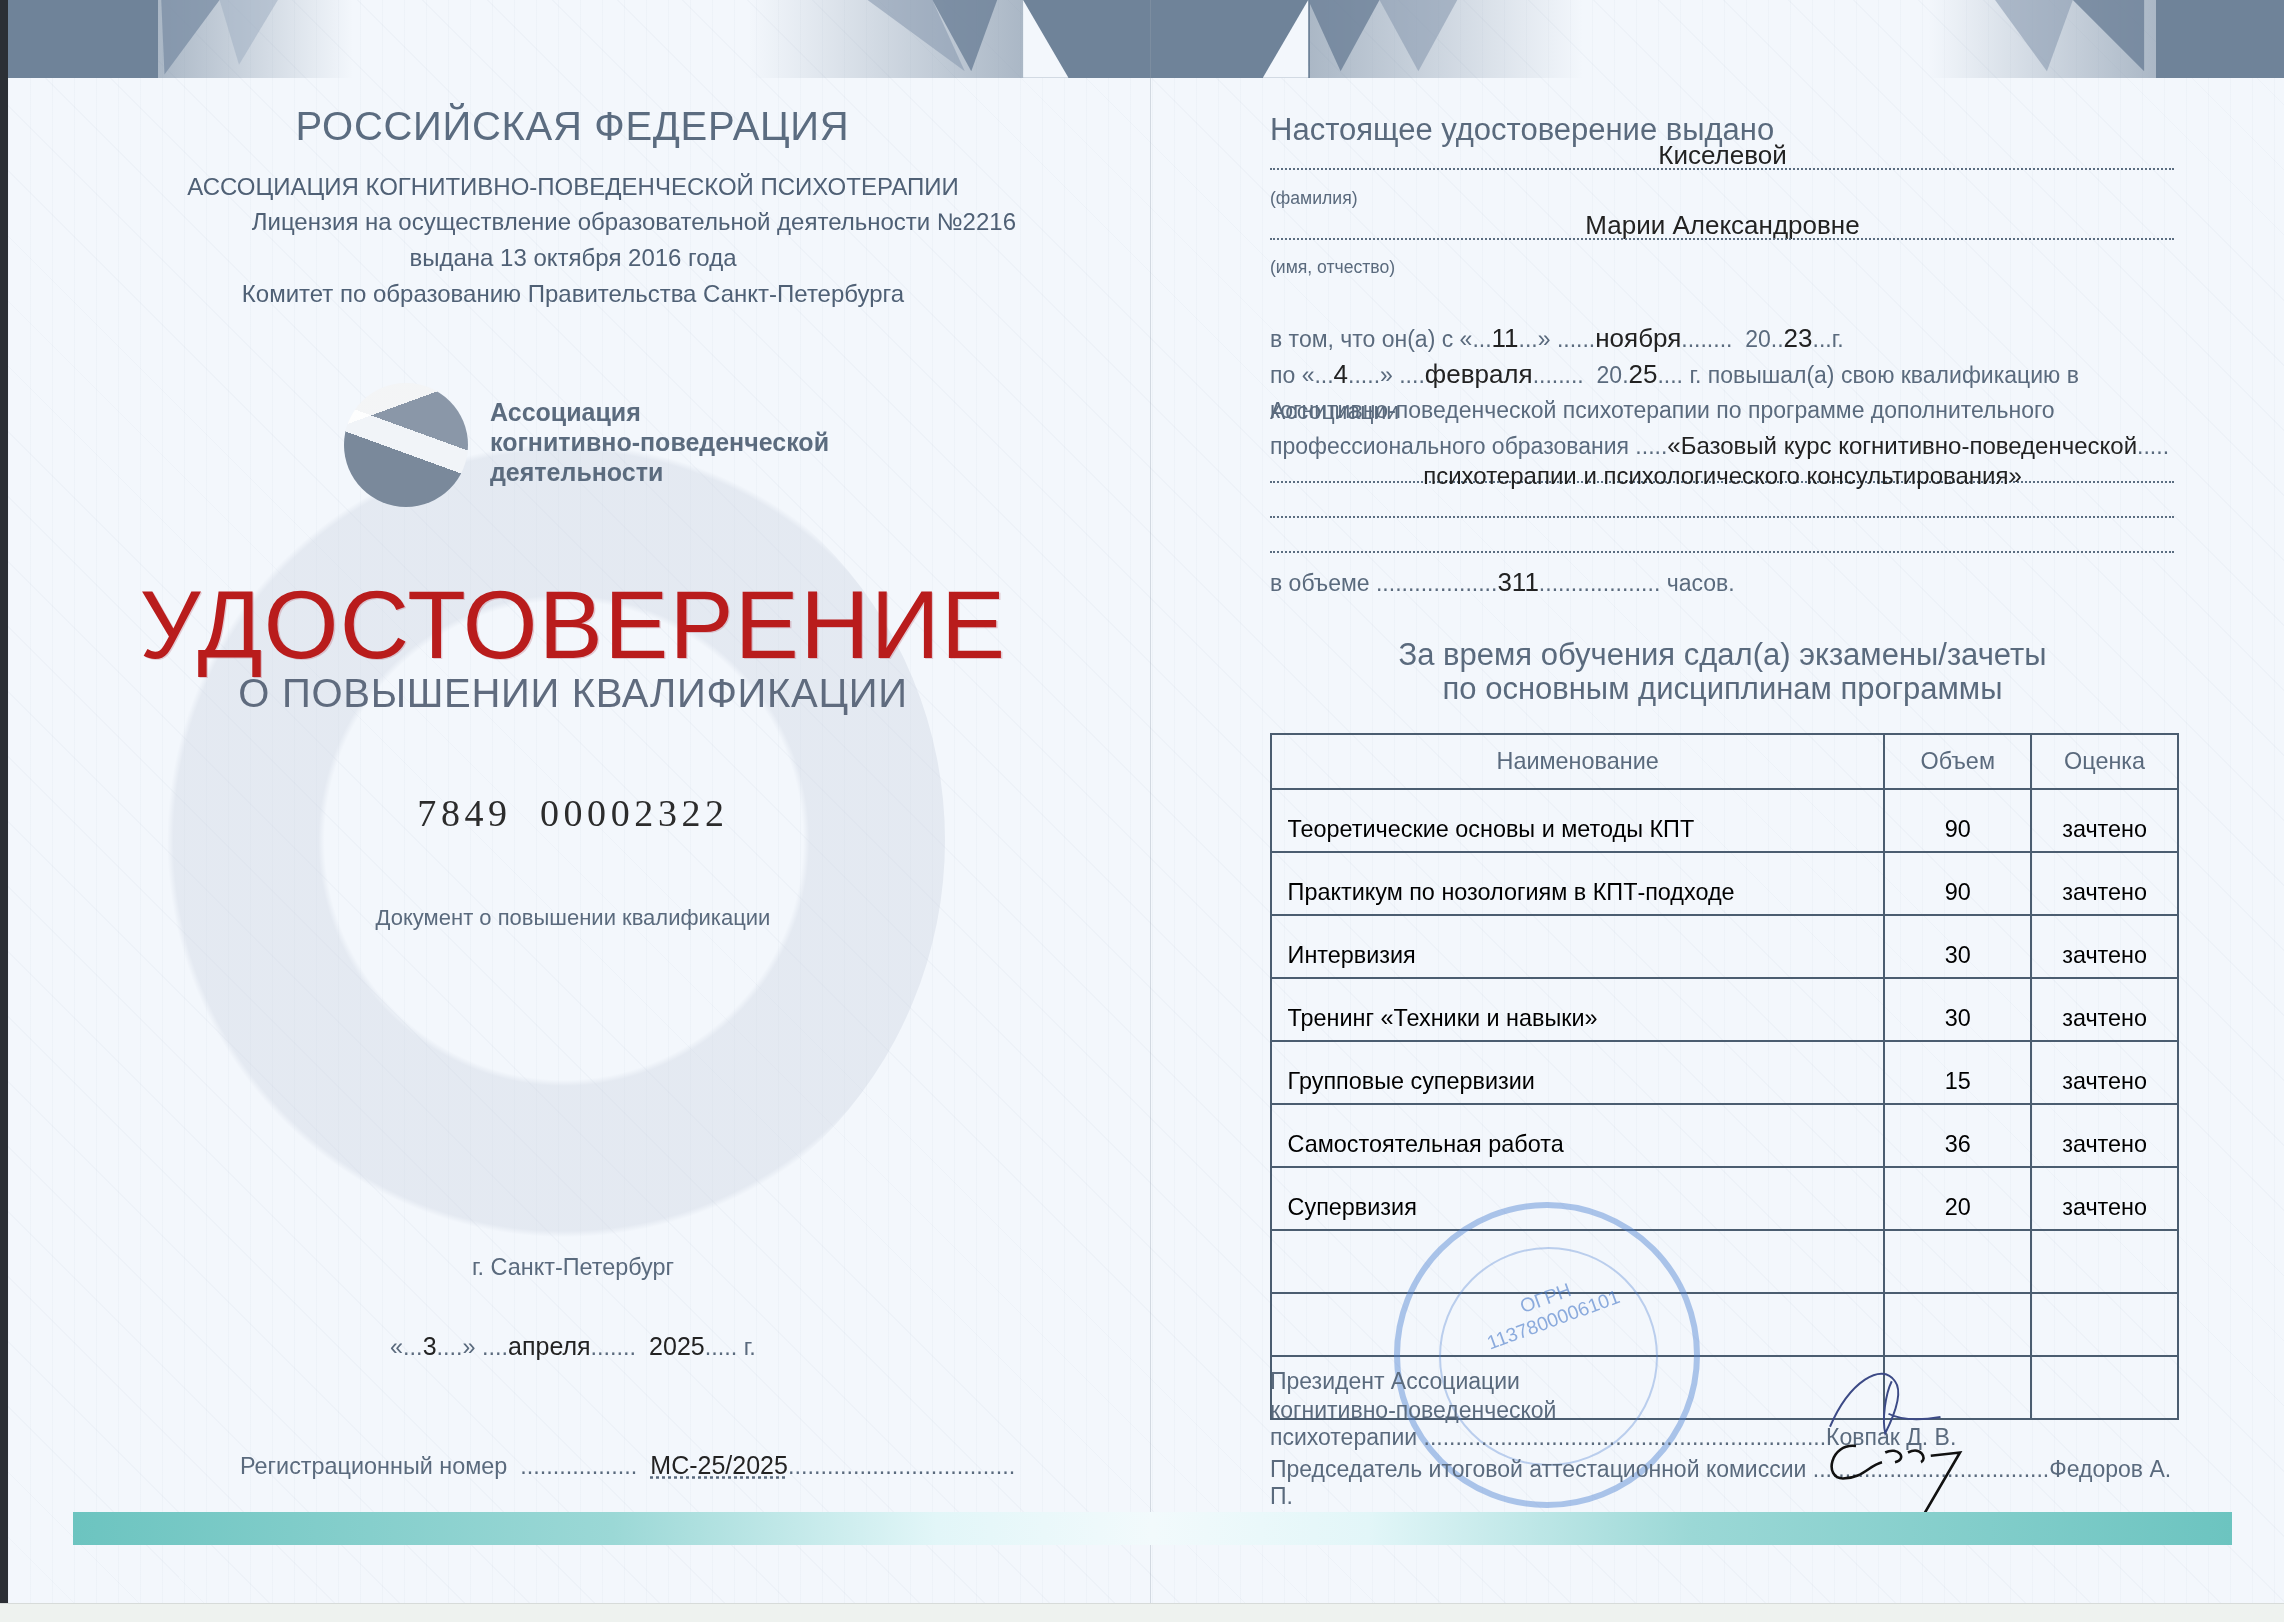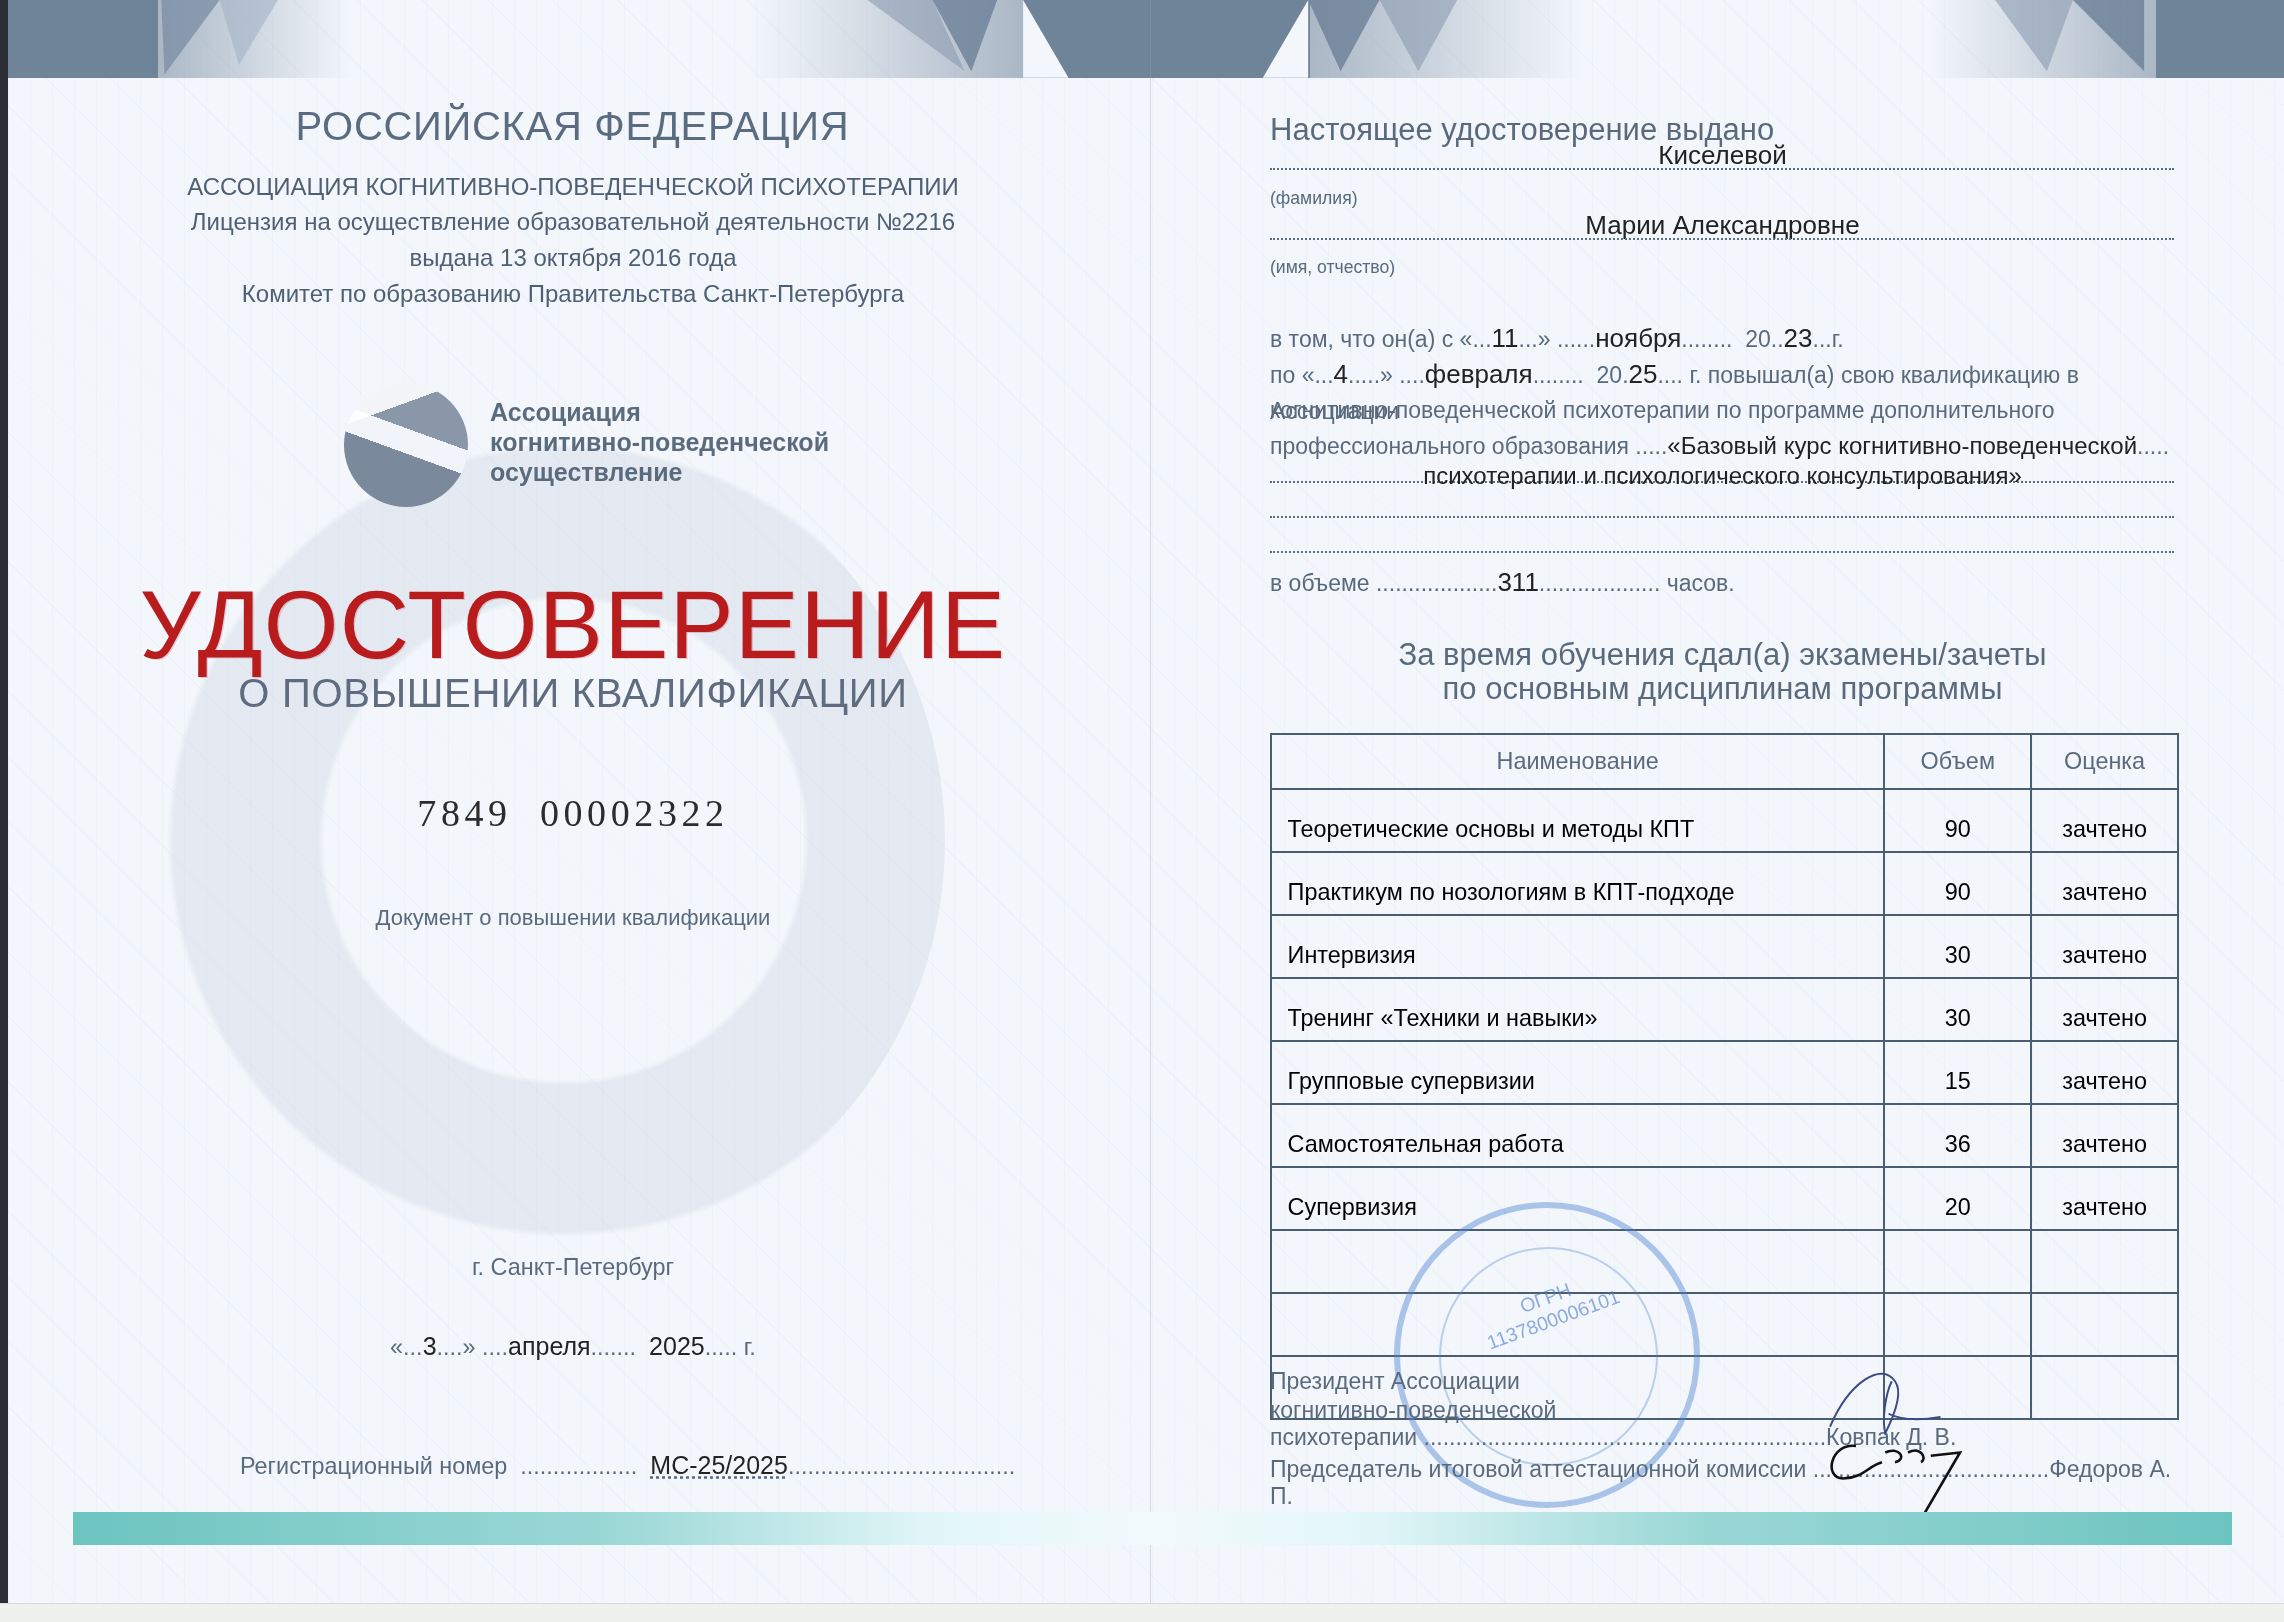--- a/index.html
+++ b/index.html
@@ -105,29 +105,29 @@
     <polygon points="2010,0 2010,120 1940,120" fill="#f3f7fc"></polygon>
   </svg>
 </div>
 
 <div class="fold"></div>
 
 <div class="watermark"></div>
 
 <div class="abs center t-rf">РОССИЙСКАЯ ФЕДЕРАЦИЯ</div>
 <div class="abs center t-sm" style="top:173px;">АССОЦИАЦИЯ КОГНИТИВНО-ПОВЕДЕНЧЕСКОЙ ПСИХОТЕРАПИИ</div>
-<div class="abs center t-sm" style="top:208px;">Лицензия на осуществление образовательной деятельности №2216</div>
+<div class="abs center t-sm" style="top:208px;text-align:right;">Лицензия на осуществление образовательной деятельности №2216</div>
 <div class="abs center t-sm" style="top:244px;">выдана 13 октября 2016 года</div>
 <div class="abs center t-sm" style="top:280px;">Комитет по образованию Правительства Санкт-Петербурга</div>
 
 <div class="abs logo-circle"></div>
 <div class="abs logo-text">
   <div>Ассоциация</div>
   <div>когнитивно-поведенческой</div>
-  <div>осуществление</div>
+  <div>деятельности</div>
 </div>
 
 <div class="abs center t-udost">УДОСТОВЕРЕНИЕ</div>
 <div class="abs center t-opk">О ПОВЫШЕНИИ КВАЛИФИКАЦИИ</div>
 <div class="abs center serial" style="white-space:pre;">7849  00002322</div>
 <div class="abs center t-doc">Документ о повышении квалификации</div>
 
 <div class="abs center t-city">г. Санкт-Петербург</div>
 <div class="abs center t-date">
   <span>«...</span><span class="fill">3</span><span>....» ....</span><span class="fill">апреля</span><span>.......</span>&nbsp;&nbsp;<span class="fill">2025</span><span>..... г.</span>

